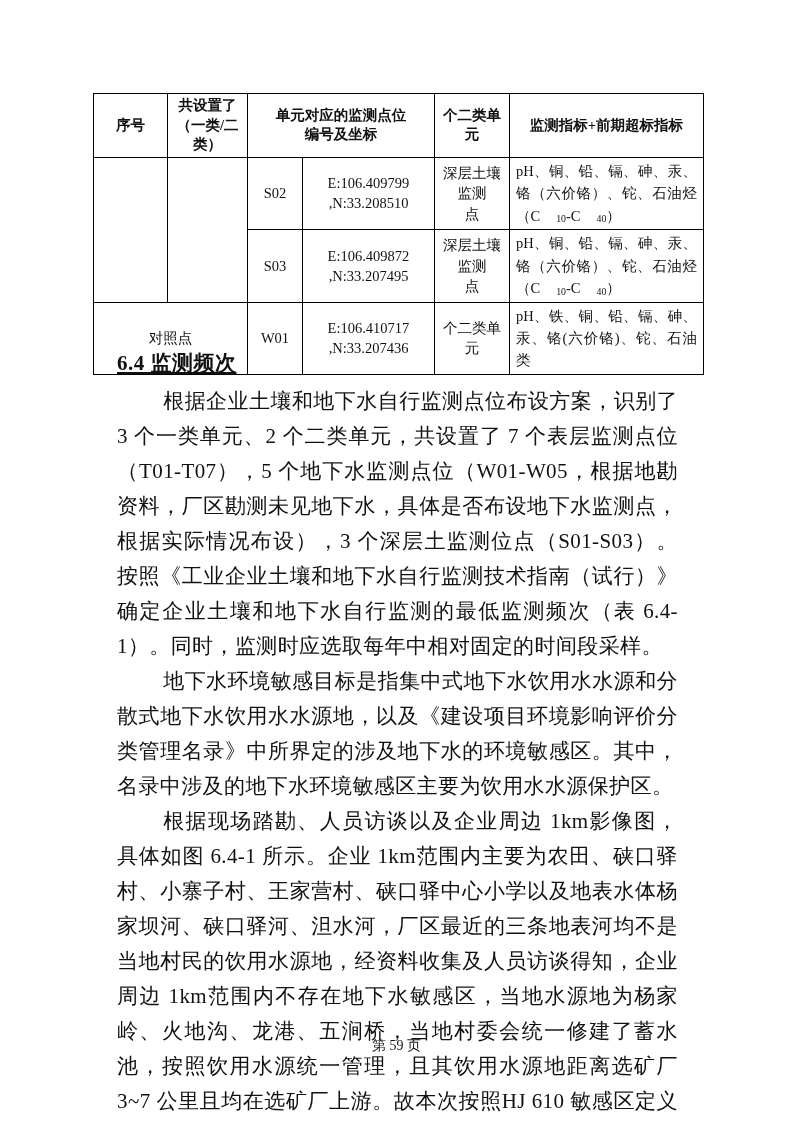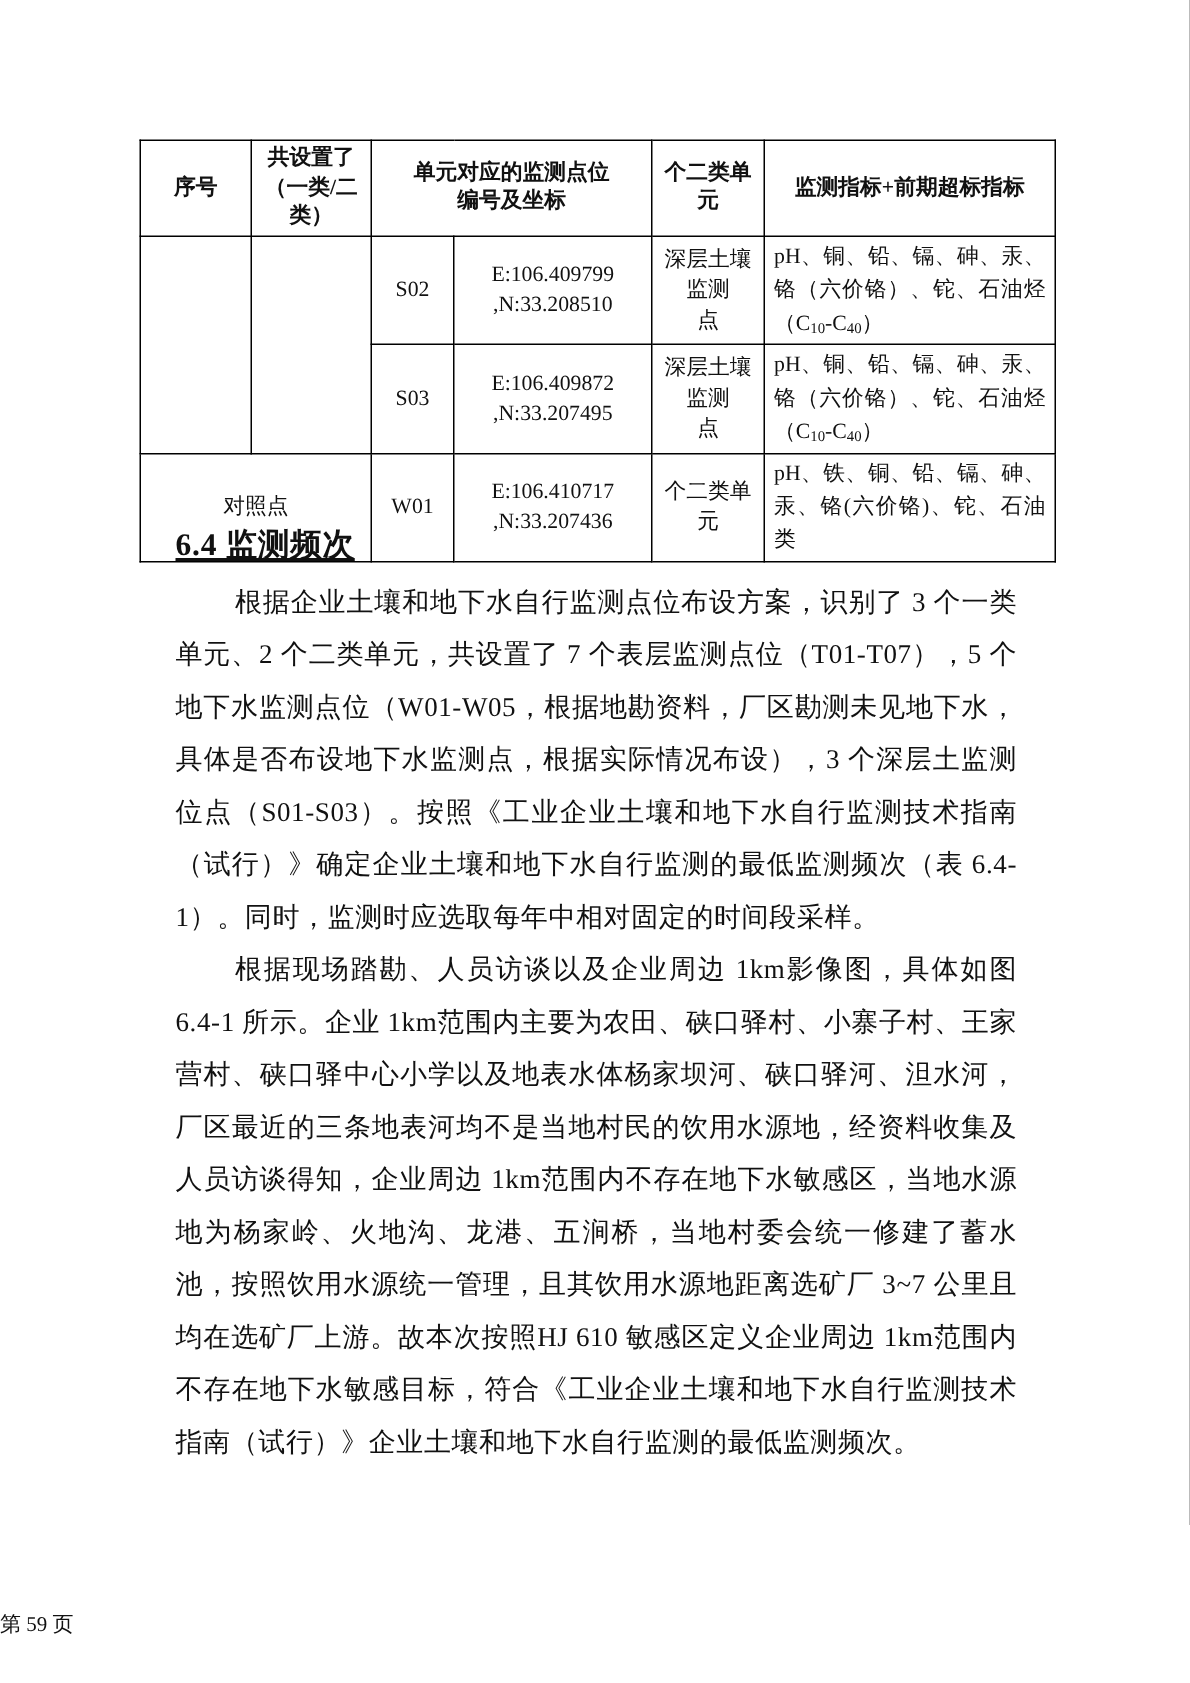--- a/index.html
+++ b/index.html
@@ -39,20 +39,21 @@
   .doc-table td.indicators {
     text-align: justify;
     text-align-last: left;
     padding: 2px 6px;
     line-height: 1.55;
     white-space: normal;
   }
   .subscript {
     font-size: 0.68em;
     vertical-align: -0.18em;
+    margin-left: 16px;
   }
   tr.hdr-row   { height: 61px; }
   tr.row-s02   { height: 62px; }
   tr.row-s03   { height: 63px; }
   tr.row-w01   { height: 62px; }
   
   .section-heading {
     position: absolute;
     left: 117px;
     top: 349px;
@@ -62,34 +63,34 @@
     text-decoration: underline;
   }
   .body-text {
     position: absolute;
     left: 117px;
     top: 384px;
     width: 561px;
   }
   .body-text p {
     margin: 0;
-    font-size: 18px;
+    font-size: 21px;
     line-height: 35px;
     text-align: justify;
     text-indent: 2.2em;
     letter-spacing: 0.4px;
   }
   
   .page-footer {
     position: absolute;
     left: 0;
     top: 1037px;
     width: 100%;
+    text-align: center;
     font-size: 14px;
-    margin-top: 37px;
   }
 </style>
 </head>
 <body>
 
 <div class="page">
 
   <table class="doc-table">
     <colgroup>
       <col style="width:74px">
@@ -136,18 +137,19 @@
       <td>个二类单元</td>
       <td class="indicators"><span>pH、铁、铜、铅、镉、砷、汞、铬(六价铬)、铊、石油类</span></td>
     </tr>
   </tbody>
     </table>
 
   <h2 class="section-heading">6.4 监测频次</h2>
 
   <div class="body-text">
     <p>根据企业土壤和地下水自行监测点位布设方案，识别了 3 个一类单元、2 个二类单元，共设置了 7 个表层监测点位（T01-T07），5 个地下水监测点位（W01-W05，根据地勘资料，厂区勘测未见地下水，具体是否布设地下水监测点，根据实际情况布设），3 个深层土监测位点（S01-S03）。按照《工业企业土壤和地下水自行监测技术指南（试行）》确定企业土壤和地下水自行监测的最低监测频次（表 6.4-1）。同时，监测时应选取每年中相对固定的时间段采样。</p>
+    <p>地下水环境敏感目标是指集中式地下水饮用水水源和分散式地下水饮用水水源地，以及《建设项目环境影响评价分类管理名录》中所界定的涉及地下水的环境敏感区。其中，名录中涉及的地下水环境敏感区主要为饮用水水源保护区。</p>
     <p>根据现场踏勘、人员访谈以及企业周边 1km影像图，具体如图 6.4-1 所示。企业 1km范围内主要为农田、硖口驿村、小寨子村、王家营村、硖口驿中心小学以及地表水体杨家坝河、硖口驿河、泹水河，厂区最近的三条地表河均不是当地村民的饮用水源地，经资料收集及人员访谈得知，企业周边 1km范围内不存在地下水敏感区，当地水源地为杨家岭、火地沟、龙港、五涧桥，当地村委会统一修建了蓄水池，按照饮用水源统一管理，且其饮用水源地距离选矿厂 3~7 公里且均在选矿厂上游。故本次按照HJ 610 敏感区定义企业周边 1km范围内不存在地下水敏感目标，符合《工业企业土壤和地下水自行监测技术指南（试行）》企业土壤和地下水自行监测的最低监测频次。</p>
   </div>
 
   <div class="page-footer">第 59 页</div>
 
 </div>
 
 </body></html>

